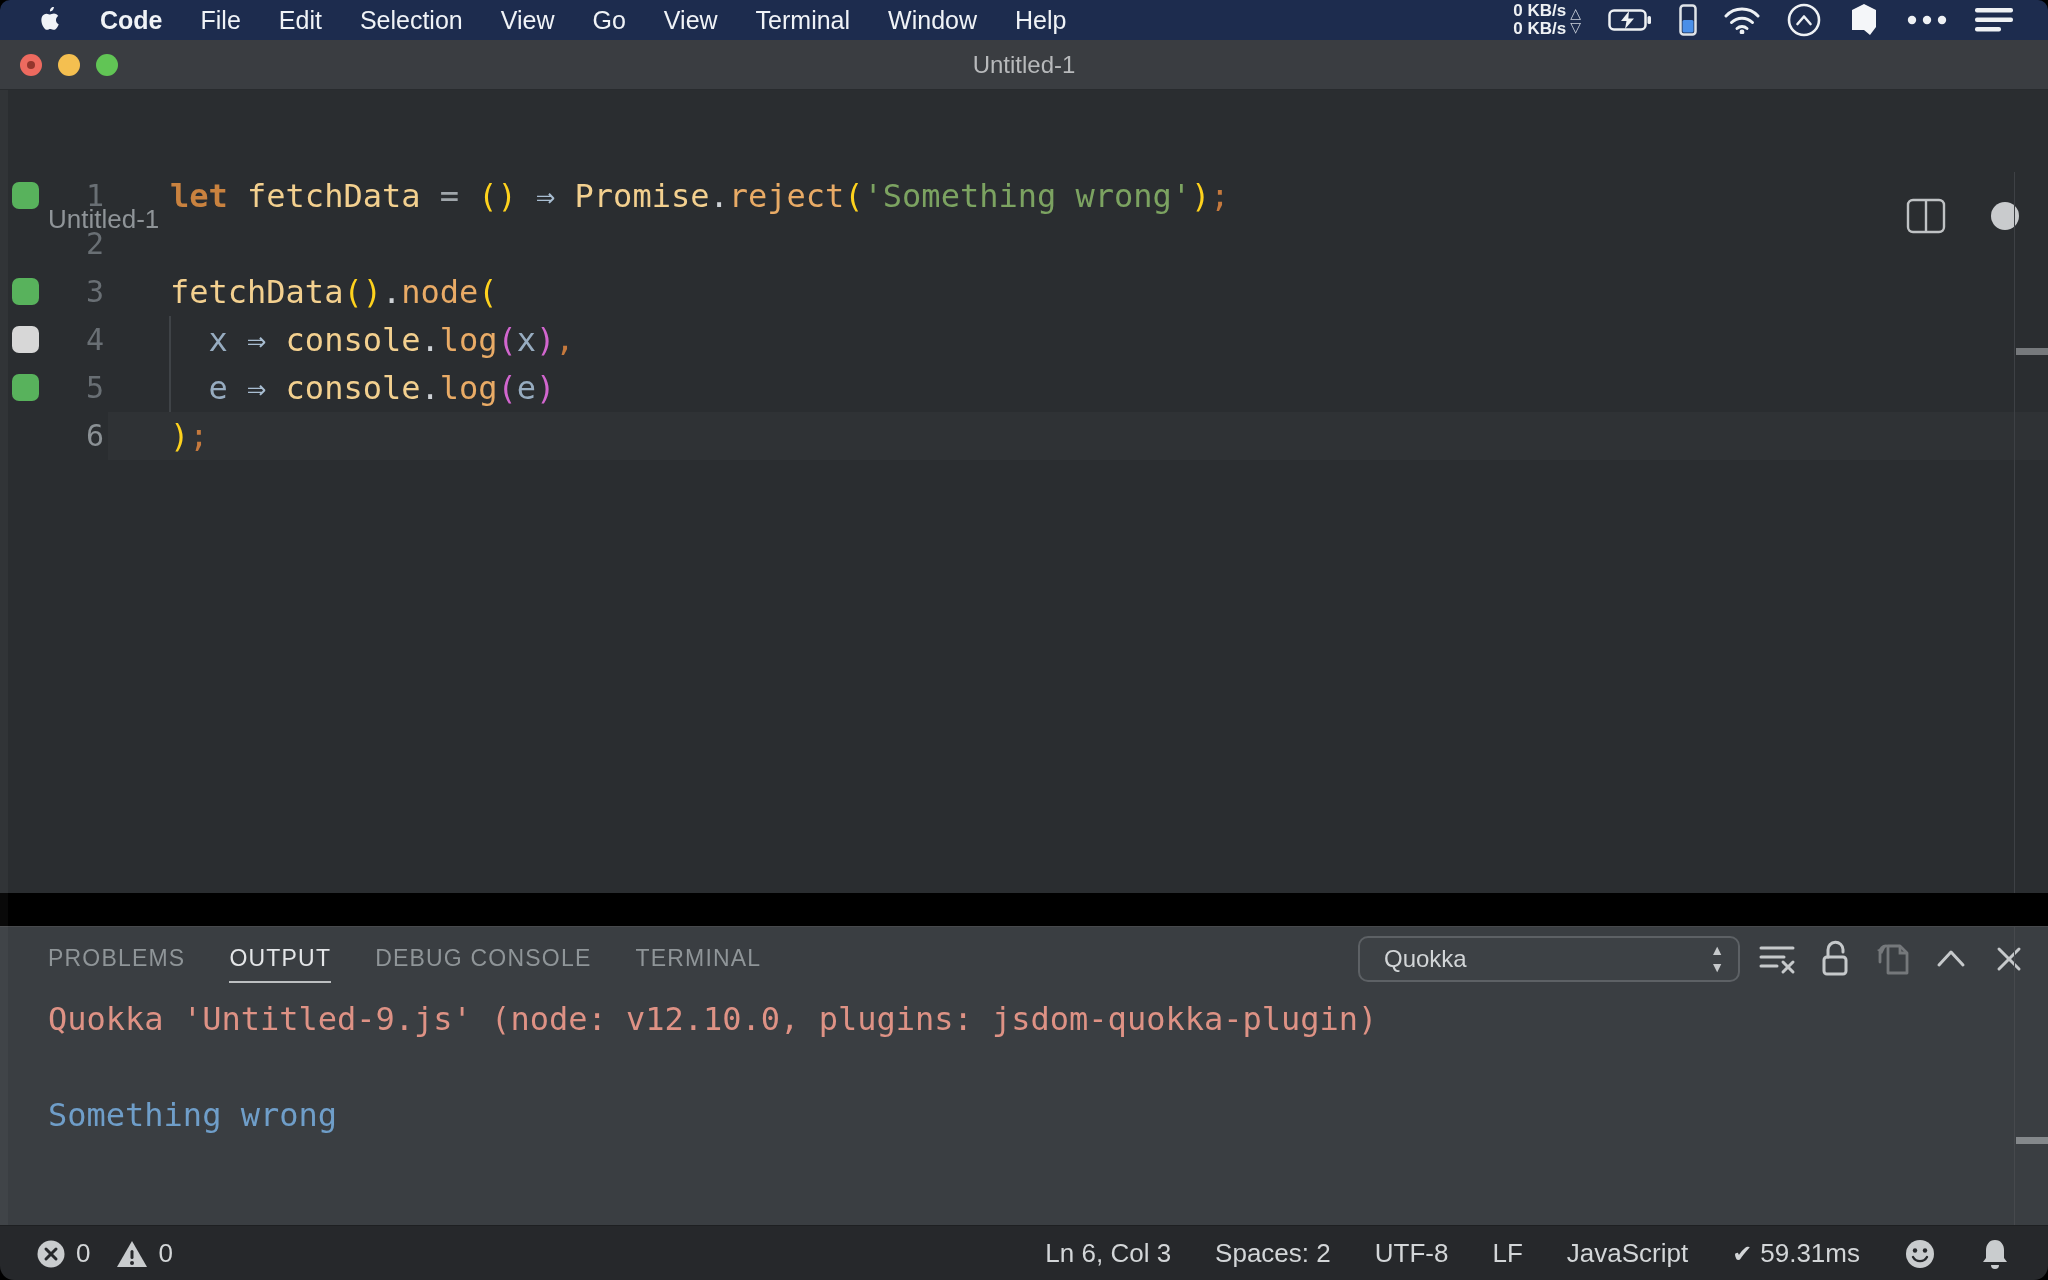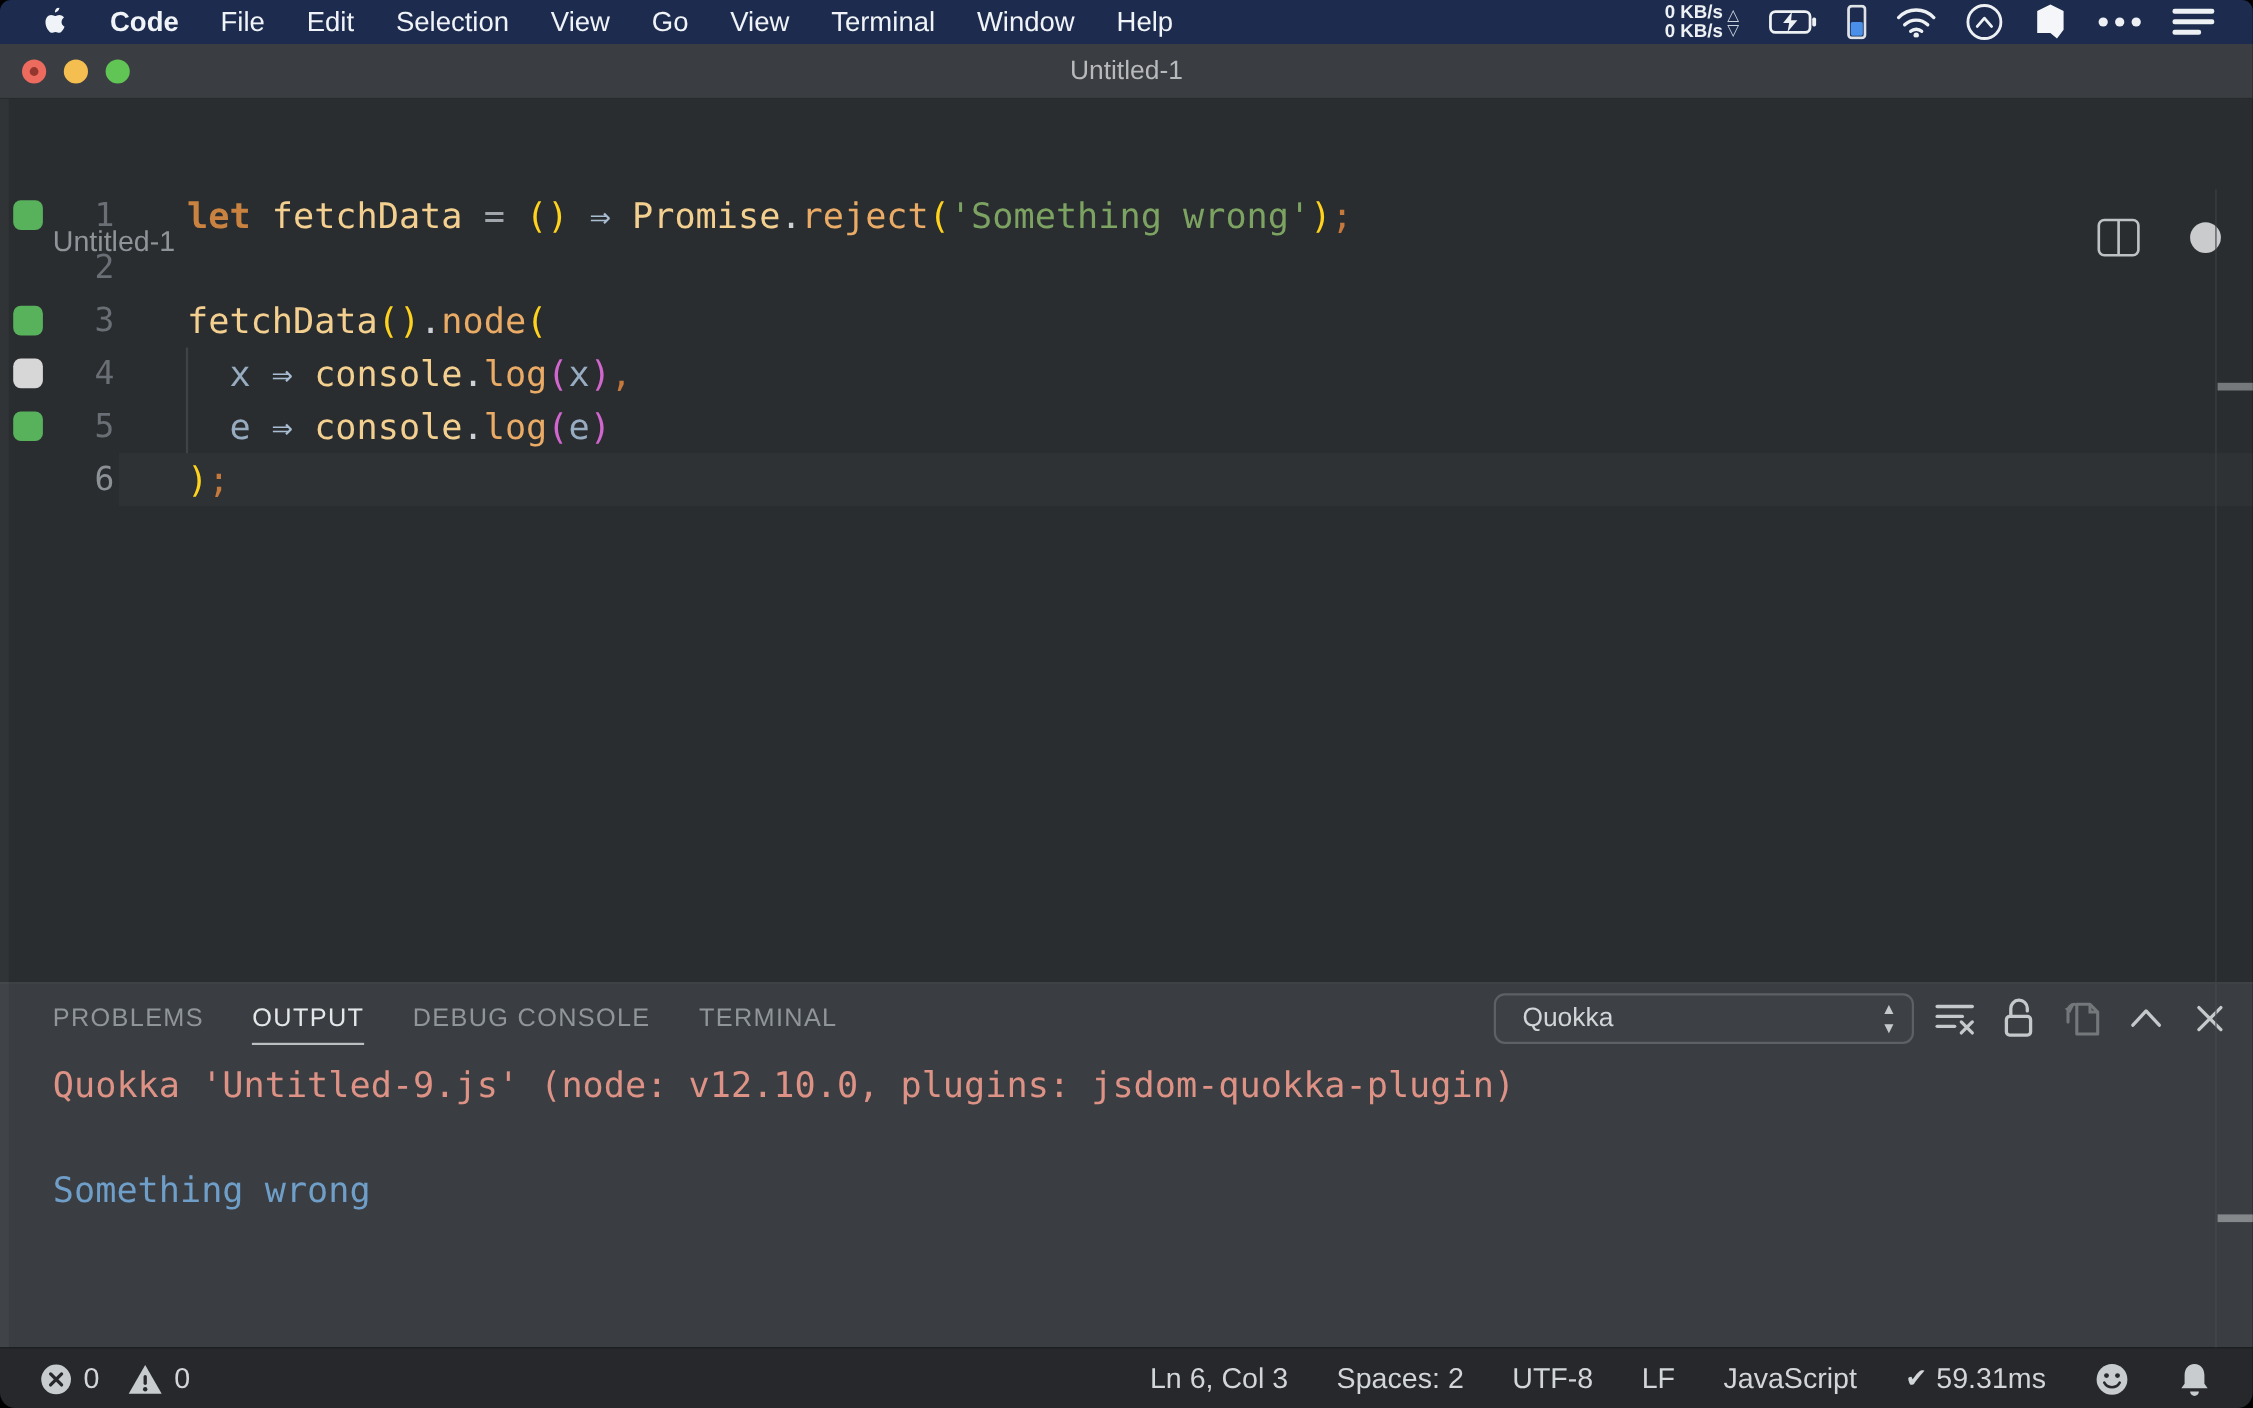--- a/index.html
+++ b/index.html
@@ -61,21 +61,21 @@
   .tk-kw{color:#c9823f;font-weight:bold} .tk-id{color:#f3d08f} .tk-fn{color:#e9ab66}
   .tk-op{color:#a0a6ab} .tk-b1{color:#fed21d} .tk-b2{color:#d266cf}
   .tk-ar{color:#a9bed2} .tk-pm{color:#97acc0} .tk-st{color:#7ca361}
   .tk-pu{color:#c5793d} .tk-dt{color:#ced2d6} .tk-ws{color:#ced2d6}
   .ruler-line-editor { position:absolute; left:2014px; top:82px; width:1px; height:721px;
                        background:#3e4145; }
   .ruler-dash-editor { position:absolute; left:2016px; top:258px; width:32px; height:7px;
                        background:#76797c; }
 
   
-  .panel { position:absolute; left:0; top:893px; width:2048px; height:332px;
+  .panel { position:absolute; left:0; top:926px; width:2048px; height:332px;
            background:#3a3e42; border-top:1px solid #47494c; }
   .panel-tabs { position:absolute; left:48px; top:0; height:62px; display:flex;
                 gap:44px; align-items:center; }
   .ptab { color:#8f9598; font-size:23px; letter-spacing:1.2px; height:62px;
           display:flex; align-items:center; position:relative; cursor:default; }
   .ptab.active { color:#e4e6e8; }
   .ptab.active::after { content:""; position:absolute; left:0; right:0; bottom:6px;
                         height:2px; background:#bcbfc1; }
   .panel-controls { position:absolute; right:18px; top:8px; height:48px; display:flex;
                     align-items:center; gap:16px; }

